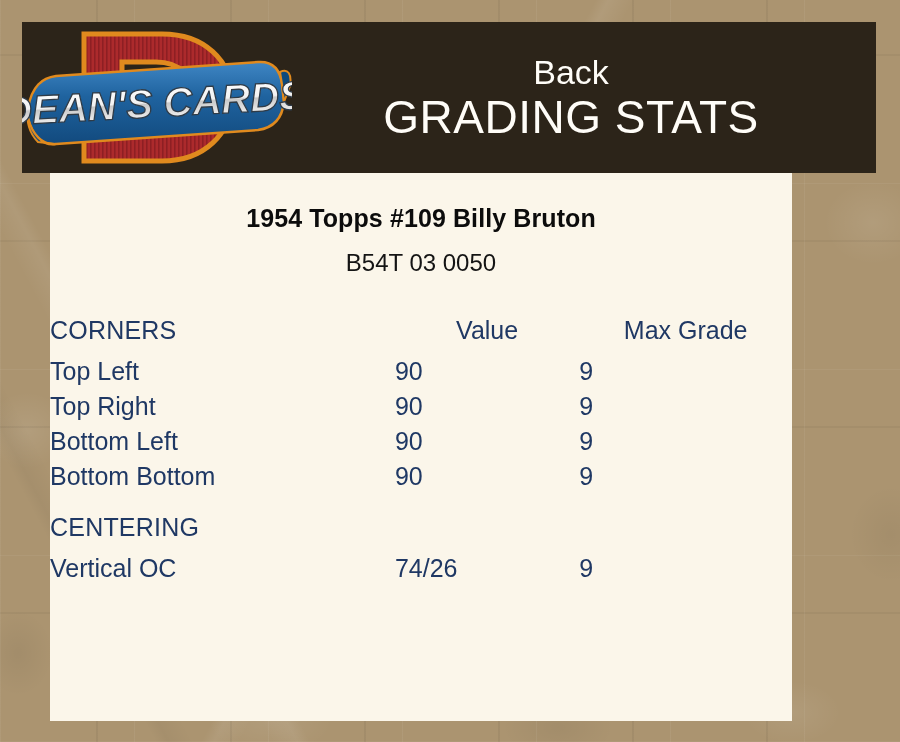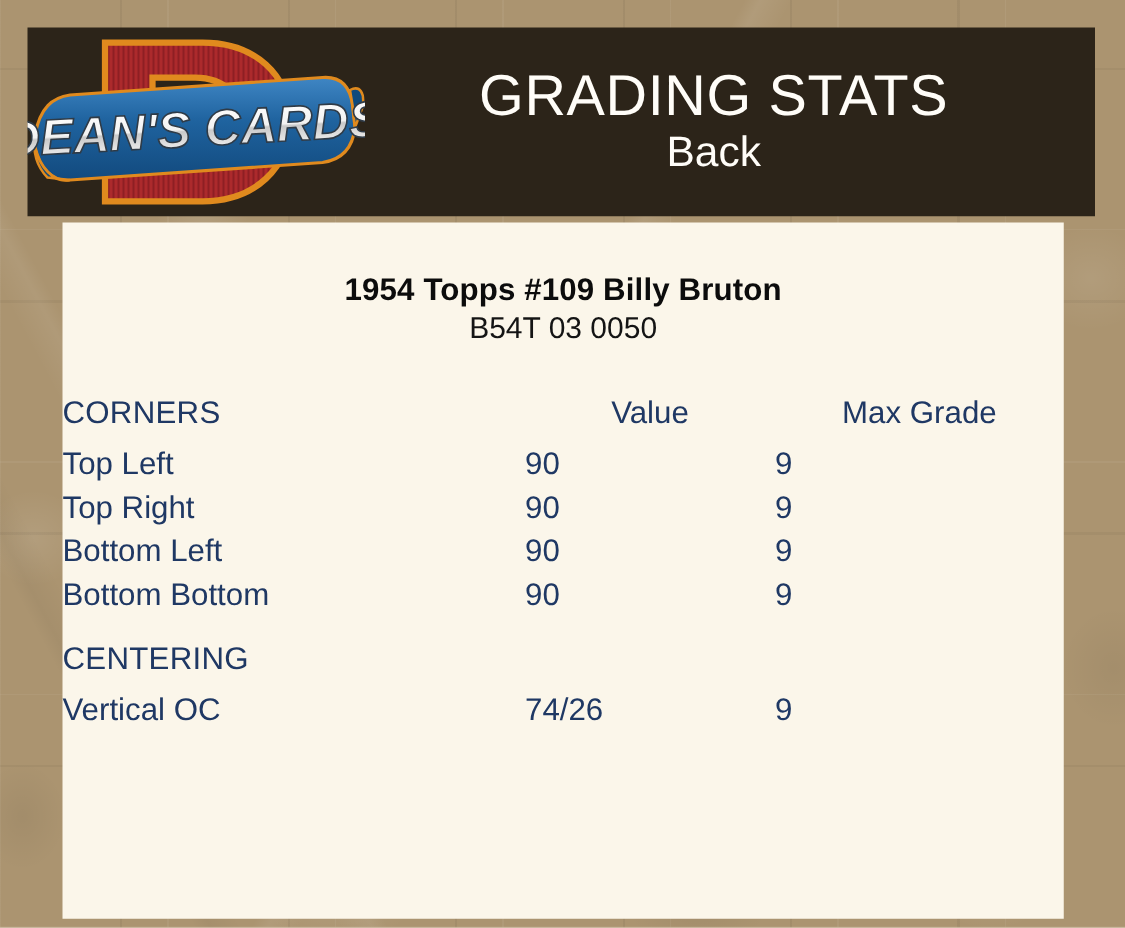--- a/index.html
+++ b/index.html
@@ -92,41 +92,41 @@
     font-size: 34px;
     line-height: 1.22;
     font-weight: 400;
     color: #fffdf8;
   }
 
   
   #content-panel {
     position: absolute;
     left: 50px;
-    top: 178px;
-    width: 801px;
+    top: 164px;
+    width: 742px;
     height: 557px;
     background: #fbf6ea;
     z-index: 2;
   }
 
   #card-title {
     text-align: center;
     font-size: 25px;
     font-weight: bold;
     color: #0c0c0c;
     margin-top: 40px;
     letter-spacing: 0.1px;
   }
   #card-serial {
     text-align: center;
     font-size: 24px;
     font-weight: 400;
     color: #141414;
-    margin-top: 2px;
+    margin-top: 16px;
   }
 
   
   #stats-table {
     margin-top: 36px;
     width: 100%;
     border-collapse: collapse;
     color: #1f3864;
     padding-left: 48px;
   }
@@ -208,22 +208,22 @@
         <path d="M6 86 C10 64 20 56 34 54 L236 40 C250 39 258 47 260 62
                  L262 80 C260 98 250 106 236 108 L34 122 C20 124 10 112 6 96 Z" fill="url(#ribbonGrad)" stroke="#e08a1e" stroke-width="2.5"></path>
         <path d="M6 86 C4 100 8 112 16 120 L34 122 C20 124 10 112 6 96 Z" fill="#0f4a7c" stroke="#e08a1e" stroke-width="2"></path>
         <path d="M258 50 C266 46 270 52 268 64 L262 80 L260 62 Z" fill="#0f4a7c" stroke="#e08a1e" stroke-width="2"></path>
         <text x="133" y="95" text-anchor="middle" font-family="Liberation Sans, sans-serif" font-size="40" font-weight="bold" font-style="italic" fill="url(#letterGrad)" stroke="#2f3b47" stroke-width="1.3" transform="rotate(-3.2 133 92)">DEAN'S CARDS</text>
       </g>
     </svg>
   </div>
 
   <div id="header-titles">
+    <div id="grading-subtitle">Back</div>
     <div id="grading-title">GRADING STATS</div>
-    <div id="grading-subtitle">Back</div>
   </div>
 </div>
 
 <div id="content-panel">
 
   <div id="card-title">1954 Topps #109 Billy Bruton</div>
 
   <div id="card-serial">B54T 03 0050</div>
 
   <table id="stats-table">

